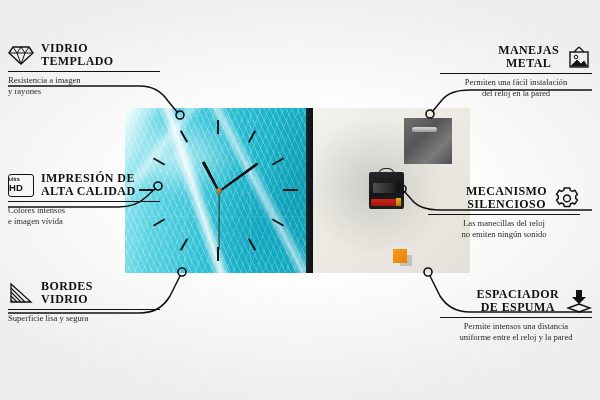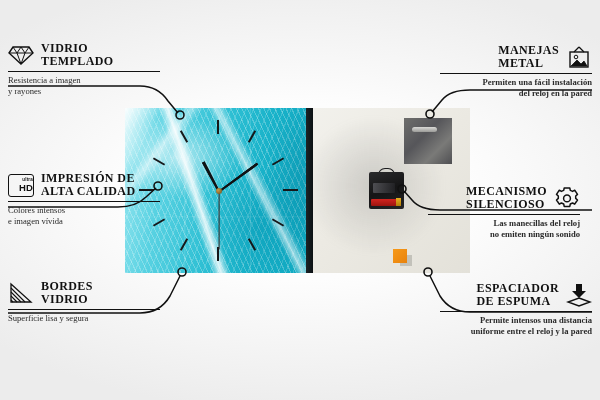--- a/index.html
+++ b/index.html
@@ -43,58 +43,57 @@
   .feat-title {
     font-family: "Liberation Serif", serif;
     font-weight: bold;
     font-size: 12px;
     line-height: 13px;
     letter-spacing: 0.4px;
     color: #111111;
     white-space: pre-line;
   }
   .feature.right .feat-title {
-    text-align: left;
+    text-align: center;
   }
   .feat-rule {
     height: 1px;
     background: #111111;
     margin: 3px 0 3px 0;
   }
   .feat-sub {
     font-family: "Liberation Serif", serif;
     font-size: 8.6px;
     line-height: 10.5px;
     color: #2a2a2a;
     white-space: pre-line;
   }
   .feature.right .feat-sub {
-    text-align: right;
-    font-weight: bold;
+    text-align: center;
   }
 
   .icon-box {
     width: 26px;
     height: 26px;
     flex: 0 0 26px;
     display: flex;
     align-items: center;
     justify-content: center;
   }
   .icon-box svg { display: block; }
 
   
   .hd-badge {
     width: 25px;
     height: 21px;
     border: 1.4px solid #111;
     border-radius: 3px;
     display: flex;
     flex-direction: column;
-    align-items: flex-end;
+    align-items: flex-start;
     justify-content: center;
     line-height: 1;
   }
   .hd-badge .u {
     font-family: "Liberation Sans", sans-serif;
     font-size: 4.5px;
     font-weight: bold;
     letter-spacing: 0.2px;
     color: #111;
   }
@@ -464,21 +463,21 @@
         </svg>
       </div>
       <div class="feat-title">MECANISMO
 SILENCIOSO</div>
     </div>
     <div class="feat-rule"></div>
     <div class="feat-sub">Las manecillas del reloj
 no emiten ningún sonido</div>
   </div>
 
-  <div class="feature right" style="left:440px; top:282px; width:152px;">
+  <div class="feature right" style="left:440px; top:288px; width:152px;">
     <div class="feat-head">
       <div class="icon-box">
         <svg width="26" height="24" viewBox="0 0 26 24">
           <path d="M10 1 h6 v7 h4 l-7 7 -7-7 h4 z" fill="#111"></path>
           <path d="M13 15 L24 19 L13 23 L2 19 Z" fill="none" stroke="#111" stroke-width="1.4"></path>
         </svg>
       </div>
       <div class="feat-title">ESPACIADOR
 DE ESPUMA</div>
     </div>

